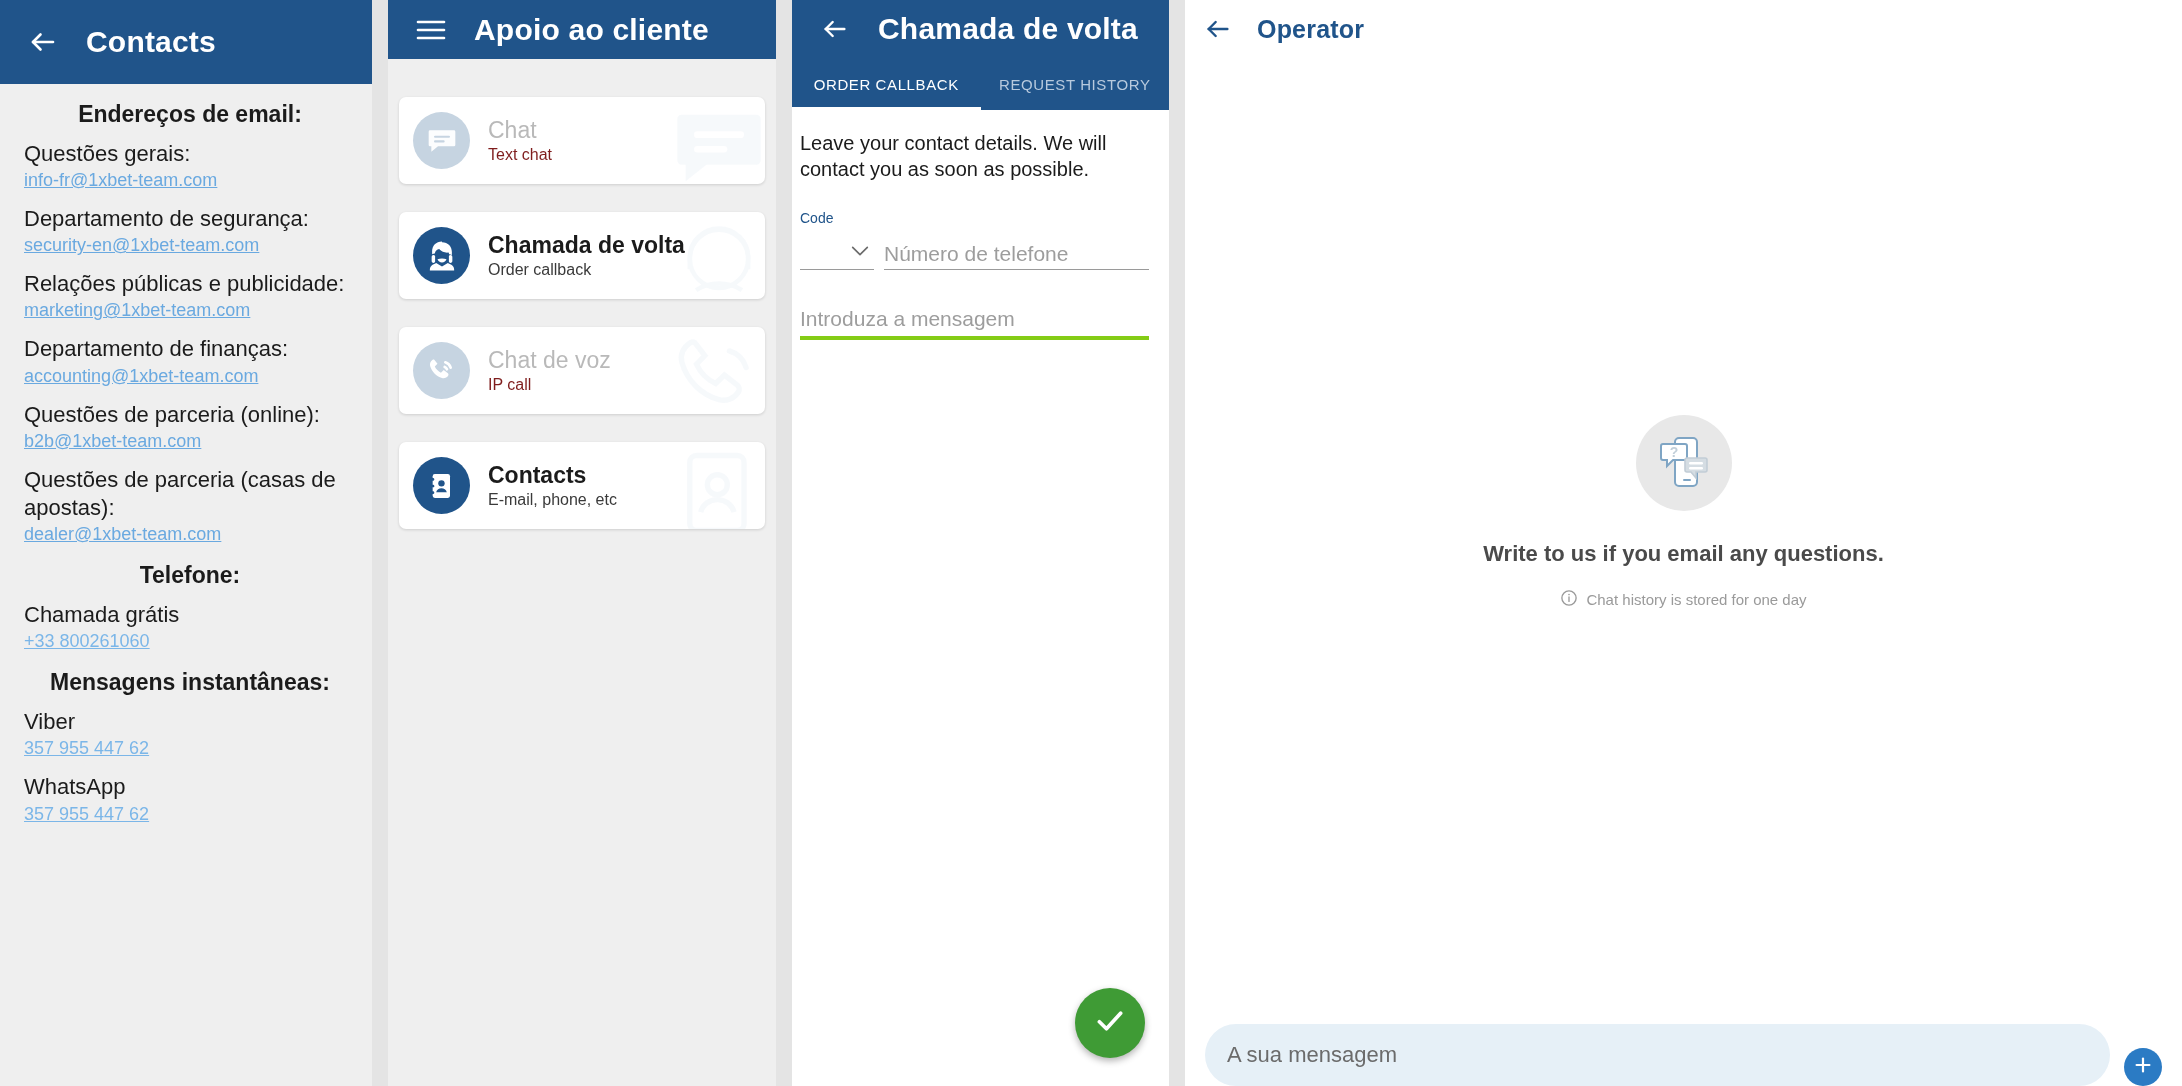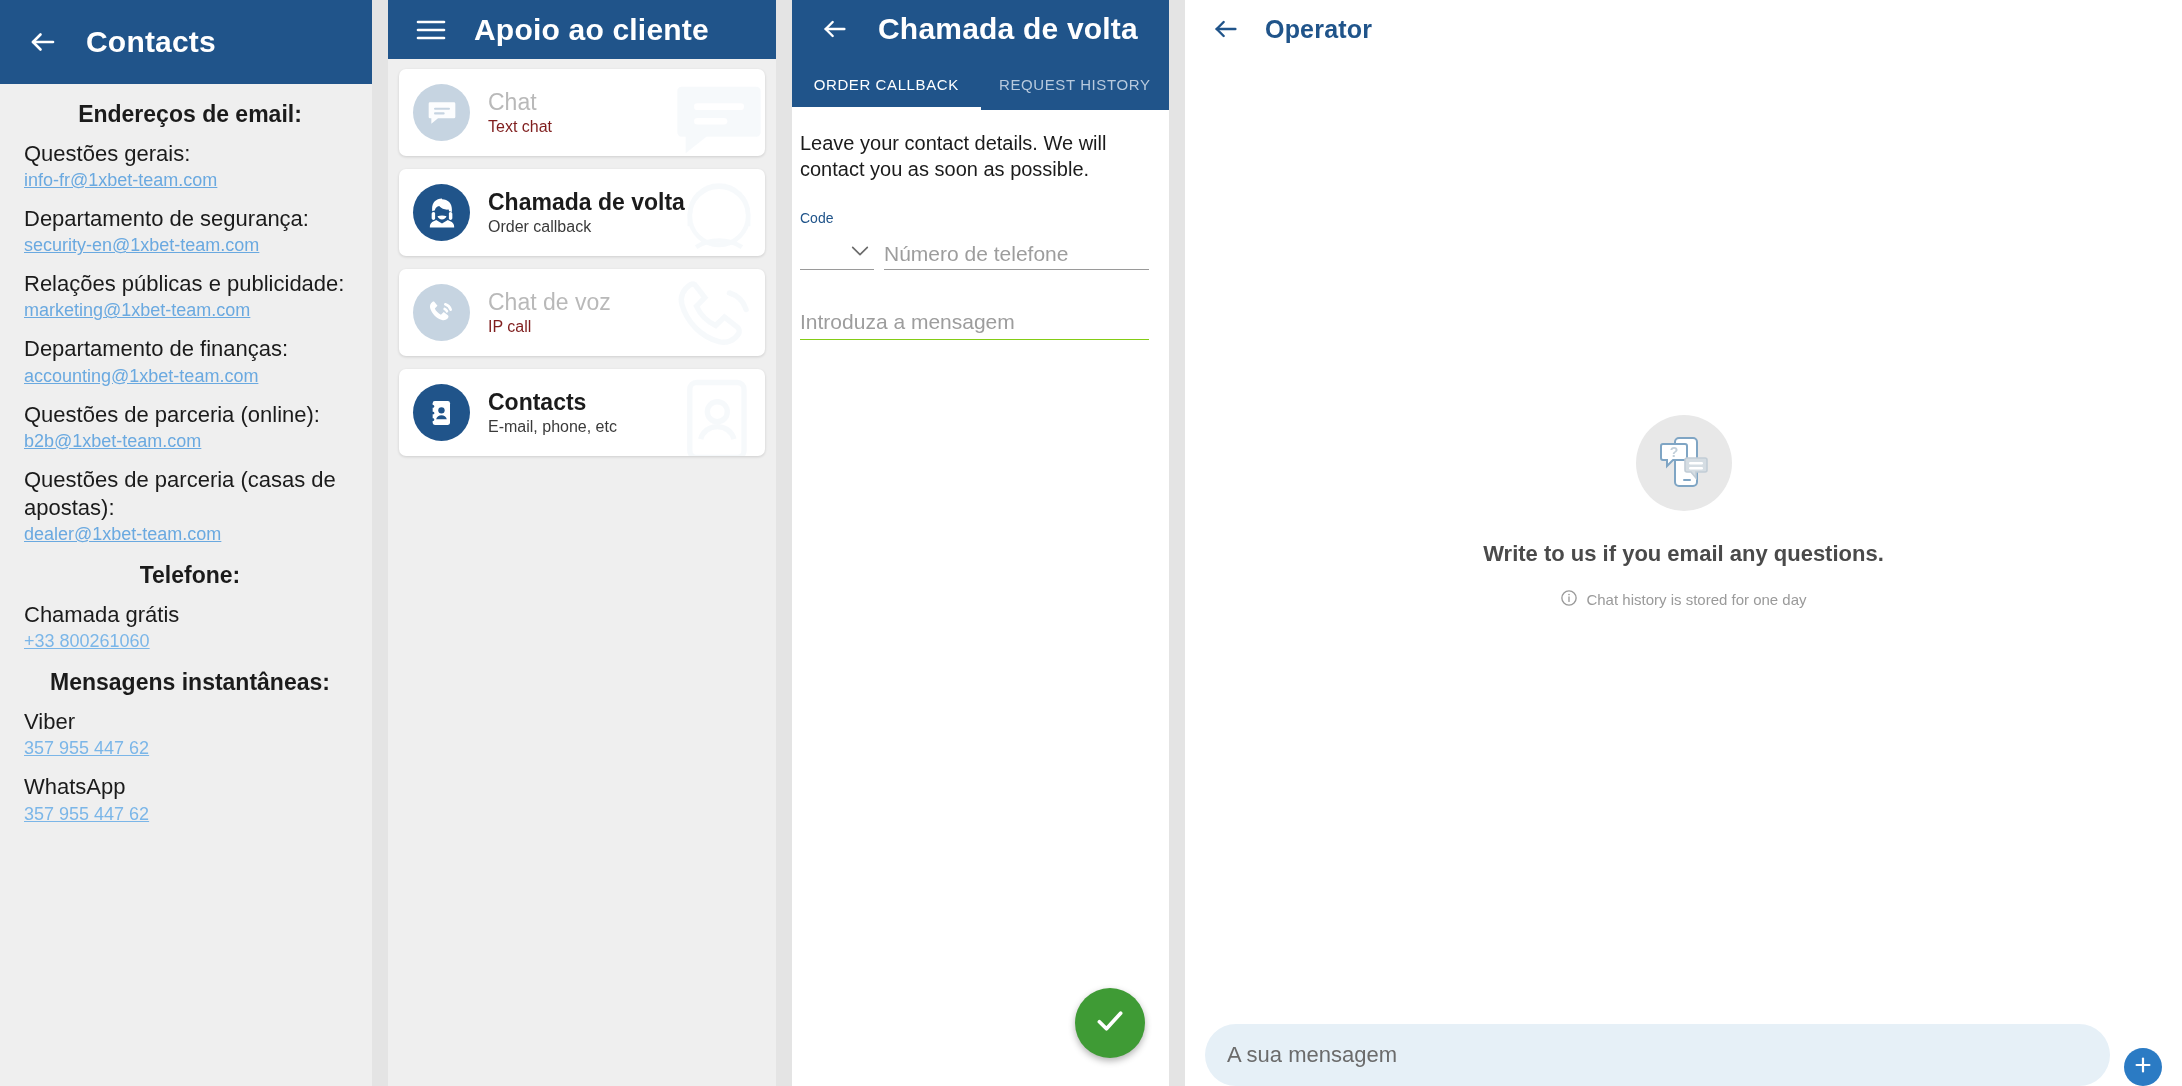--- a/index.html
+++ b/index.html
@@ -80,20 +80,21 @@
     background: #ffffff;
     border-radius: 7px;
     box-shadow: 0 1px 3px rgba(0,0,0,.14);
     height: 87px;
     margin-bottom: 13px;
     display: flex;
     align-items: center;
     padding: 5px 14px;
     gap: 18px;
     overflow: hidden;
+    margin-top: 28px;
   }
   .card .av {
     width: 57px; height: 57px; border-radius: 50%;
     flex: 0 0 57px;
     display: flex; align-items: center; justify-content: center;
     position: relative; z-index: 2;
   }
   .card .av.active { background: #20548a; }
   .card .av.dim { background: #c6d4e1; }
   .card .txt { position: relative; z-index: 2; }
@@ -140,21 +141,21 @@
   }
   .phone-box {
     flex: 1;
     border-bottom: 1px solid #9a9a9a;
     height: 34px;
     display: flex; align-items: flex-end;
     padding-bottom: 3px;
   }
   .phone-box .ph { font-size: 21px; color: #9d9d9d; }
   .msg-box {
-    border-bottom: 1px solid #84cc16;
+    border-bottom: 4px solid #84cc16;
     height: 44px;
     display: flex; align-items: flex-end;
     padding-bottom: 5px;
     margin-top: 26px;
   }
   .msg-box .ph { font-size: 21px; color: #9d9d9d; }
   .fab {
     position: absolute;
     right: 24px; bottom: 28px;
     width: 70px; height: 70px; border-radius: 50%;
@@ -163,21 +164,21 @@
     display: flex; align-items: center; justify-content: center;
   }
 
   
   #panel-operator { flex: 1; display: flex; flex-direction: column; background: #ffffff; }
   #panel-operator .appbar {
     background: #ffffff;
     color: #20548a;
     height: 58px;
     gap: 22px;
-    padding-left: 24px;
+    padding-left: 16px;
     border-bottom: none;
   }
   #panel-operator .appbar .title { font-size: 25px; color: #20548a; }
   #panel-operator .body {
     flex: 1;
     display: flex; flex-direction: column;
     align-items: center; justify-content: center;
     padding-bottom: 120px;
   }
   .empty-ill {

